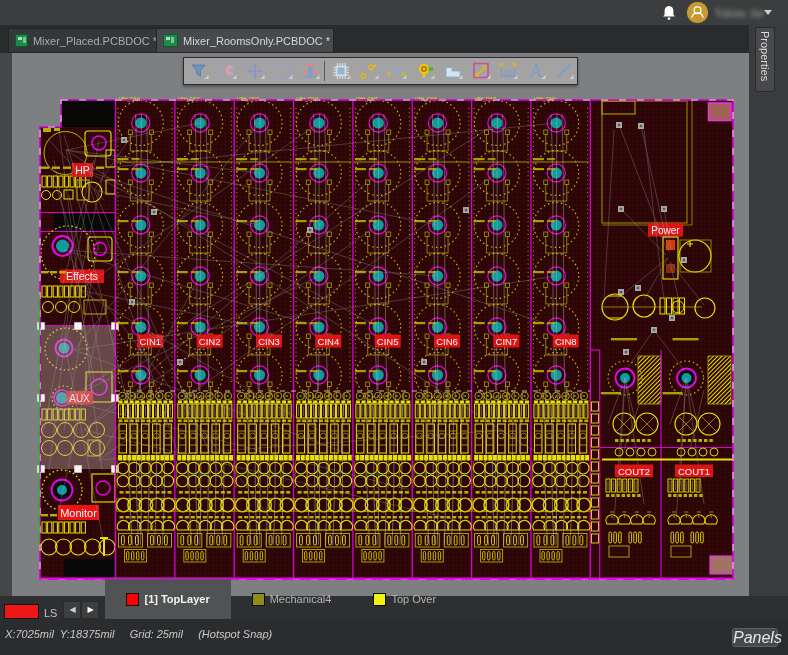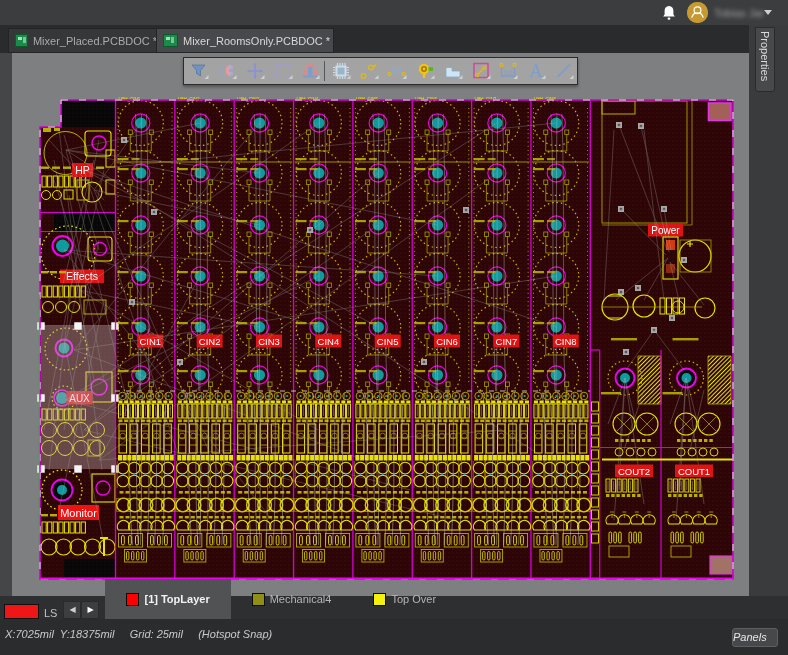--- a/index.html
+++ b/index.html
@@ -34,21 +34,21 @@
   #layerbar{left:0;top:596px;width:788px;height:23px;background:#2e2f31;display:flex;align-items:flex-end;font-size:11px;color:#b6b6b6;}
   #lsw{width:33px;height:13px;background:#ee1616;border:1px solid #111;margin-left:4px;}
   #lstxt{margin:0 6px 0 5px;color:#c2c2c2;}
   .arrbtn{width:16px;height:16px;background:#3c3e40;border:1px solid #2a2a2a;color:#cfcfcf;font-size:8px;text-align:center;line-height:16px;}
   .ltab{height:40px;display:flex;align-items:center;padding:0 21px;white-space:nowrap;}
   .ltab.active{background:#505254;color:#f2f2f2;font-weight:bold;}
   .sq{width:11px;height:11px;border:1px solid #0c0c0c;margin-right:5px;}
   
   #statusbar{left:0;top:619px;width:788px;height:36px;background:#2b2c2e;color:#c9c9c9;font-size:11px;font-style:italic;}
   #stattext{left:5px;top:9px;}
-  #panelsbtn{left:732px;top:9px;width:44px;height:17px;background:#46484b;border:1px solid #5d5f61;border-radius:3px;color:#e6e6e6;font-size:11px;line-height:17px;}
+  #panelsbtn{left:732px;top:9px;width:44px;height:17px;background:#46484b;border:1px solid #5d5f61;border-radius:3px;color:#e6e6e6;font-size:16px;line-height:17px;}
 </style>
 </head>
 <body>
 <div id="header" class="abs">
   <svg id="bell" class="abs" viewBox="0 0 18 18">
       <path d="M9 2 C6 2 4.6 4.2 4.6 6.8 L4.6 10.5 L3.2 12.6 L14.8 12.6 L13.4 10.5 L13.4 6.8 C13.4 4.2 12 2 9 2 Z" fill="#fff"></path>
       <rect x="7.6" y="13.6" width="2.8" height="2.2" rx="1.1" fill="#fff"></rect>
     </svg>
   <div id="avatar" class="abs">
     <svg viewBox="0 0 21 21" width="21" height="21">

